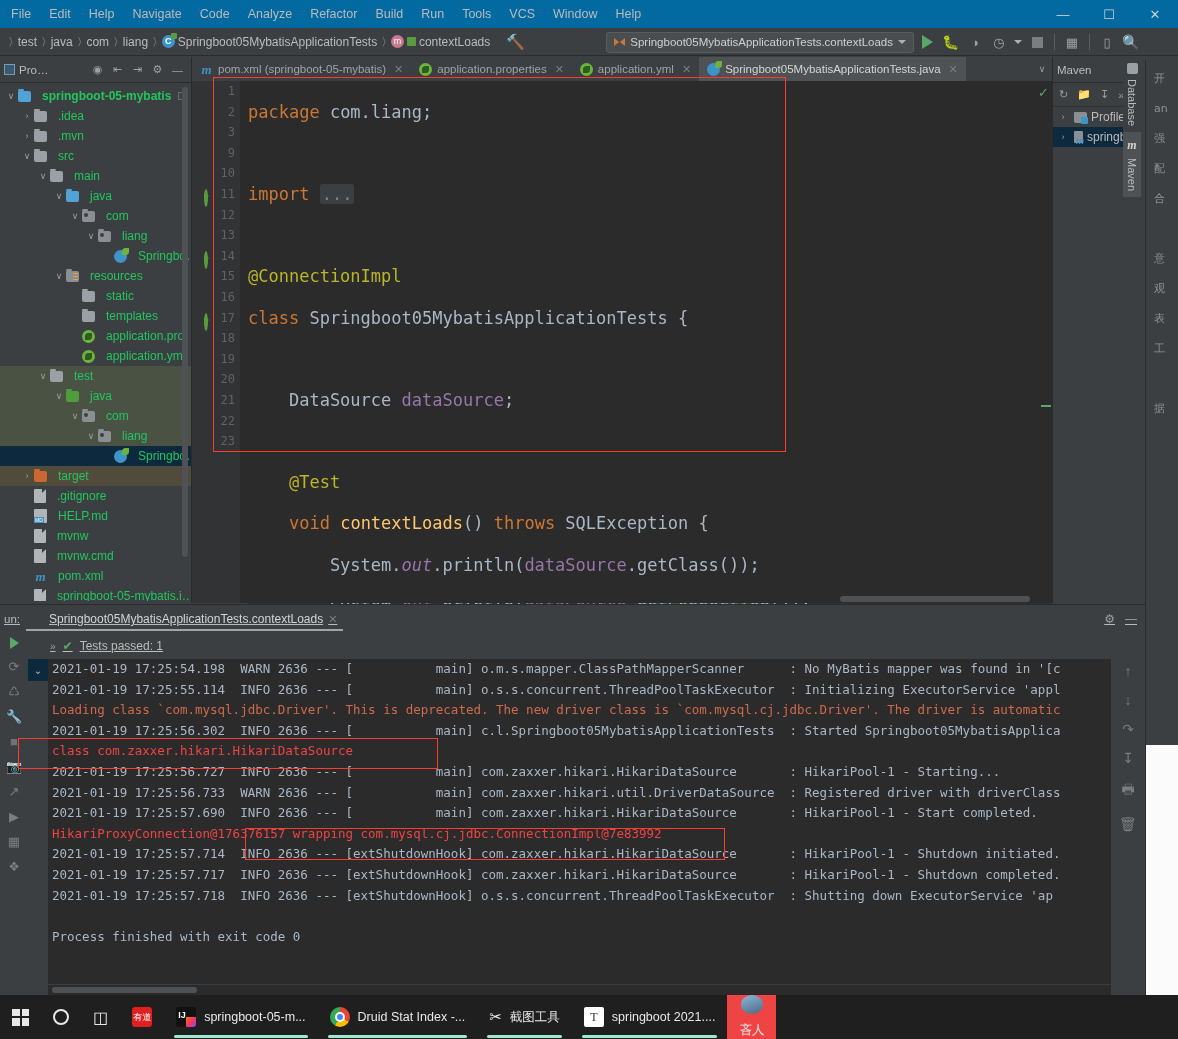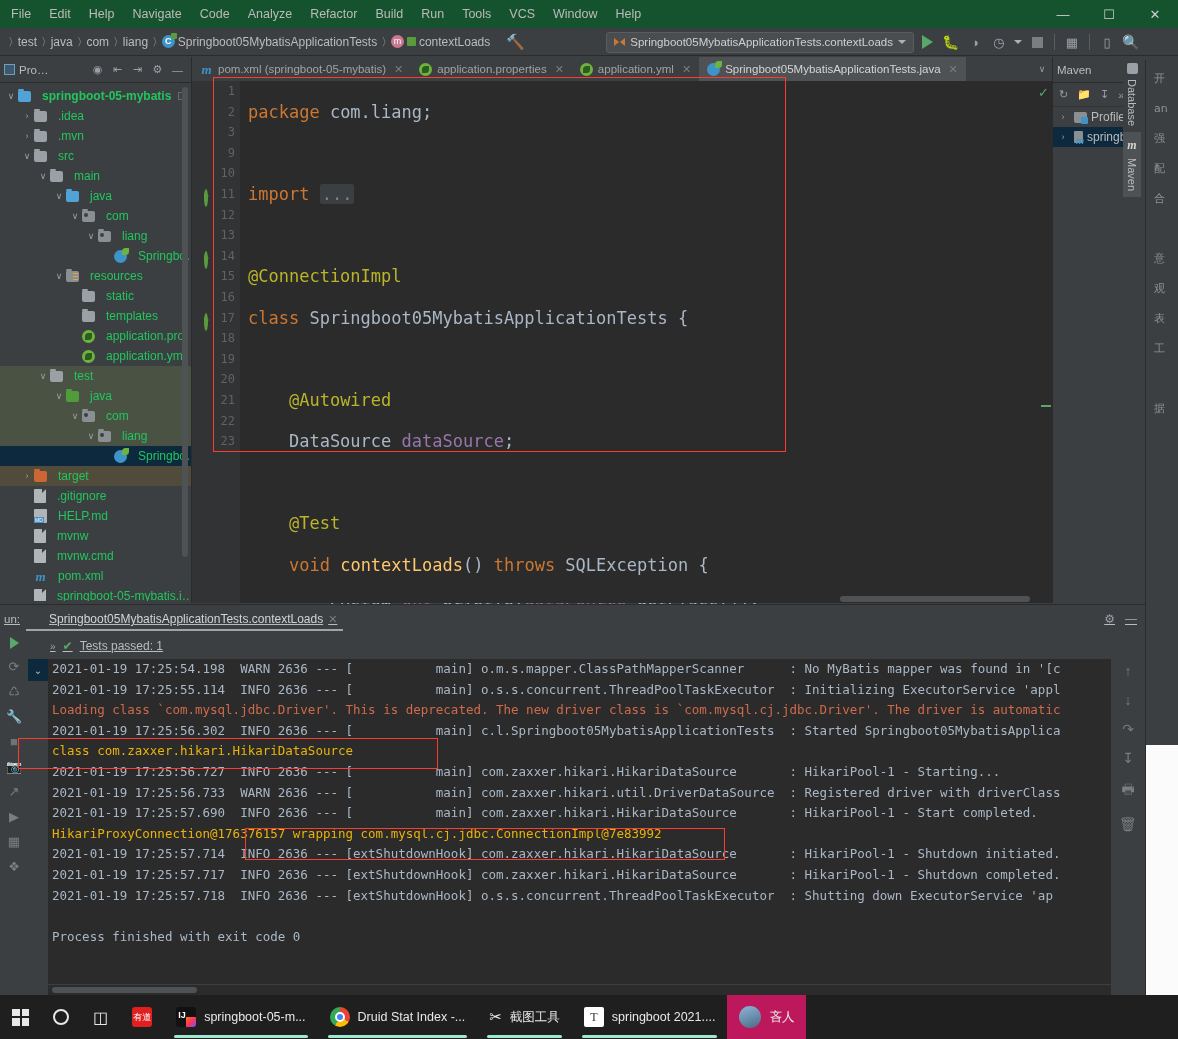--- a/index.html
+++ b/index.html
@@ -26,21 +26,21 @@
     font-family: "DejaVu Sans", sans-serif;
   }
   .behind-window .bw-white {
     position: absolute; left: 0; bottom: 0; width: 33px; height: 250px;
     background: #fbfbfb;
   }
 
   
   .menubar {
     position: absolute; left: 0; top: 0; width: 1178px; height: 28px;
-    background: #14532d; display: flex; align-items: center;
+    background: #0369a1; display: flex; align-items: center;
   }
   .menubar .mi {
     font-size: 12.5px; color: #bbbbbb; padding: 3px 9px; white-space: nowrap;
   }
   .menubar .mi:first-child { margin-left: 2px; }
   .wintitle {
     position: absolute; left: 0; top: 0; width: 1178px; height: 28px;
     text-align: center; font-size: 12.5px; color: #9b9b9b;
     line-height: 28px; pointer-events: none;
   }
@@ -235,37 +235,37 @@
   .rp-tree-col{position:absolute;left:28px;top:54px;width:20px;height:337px;background:#3c3f41;}
   .rp-tree-col .node{height:22px;background:#0d293e;display:flex;align-items:center;justify-content:center;color:#bbb;font-size:10px;}
   .console{
     position:absolute; left:48px; top:54px; width:1063px; height:325px;
     background:#2b2b2b; font-family:"DejaVu Sans Mono", monospace; font-size:12.5px;
     line-height:20.6px; overflow:hidden; color:#a9b7c6; white-space:pre;
     padding-left:4px;
   }
   .console .ln { height:20.6px; }
   .console .err { color:#cf6a4c; }
-  .console .out { color:#eab308; }
+  .console .out { color:#ef4444; }
   .console-scroll-h{position:absolute;left:48px;bottom:0;width:1063px;height:10px;background:#2b2b2b;}
   .console-scroll-h .th{position:absolute;left:4px;top:2px;width:145px;height:6px;background:#4f5255;border-radius:3px;}
   .console-right-tools{
     position:absolute; right:0; top:50px; width:34px; height:341px; background:#3c3f41;
     display:flex; flex-direction:column; align-items:center; gap:13px; padding-top:8px;
   }
   .crt-ic{color:#7a7e81;font-size:14px;}
 
   
   .redbox { position:absolute; border:1.6px solid #ff3b30; pointer-events:none; }
   .taskbar{
     position:absolute; left:0; bottom:0; width:1178px; height:44px;
     background:#1f1f1f; display:flex; align-items:center;
   }
   .tb-item{display:flex;align-items:center;gap:8px;padding:0 12px;height:44px;position:relative;color:#e8e8e8;font-size:12.5px;white-space:nowrap;}
-  .tb-item.active{background:#be185d;}
+  .tb-item.active{background:#ef4444;flex-direction:column;}
   .tb-underline::after{content:"";position:absolute;left:10px;right:10px;bottom:1px;height:3px;background:#9fe8d0;border-radius:2px;}
   .winlogo{width:17px;height:17px;display:grid;grid-template-columns:1fr 1fr;grid-template-rows:1fr 1fr;gap:2px;}
   .winlogo i{background:#e8e8e8;display:block;}
   .circ{width:16px;height:16px;border:2px solid #e8e8e8;border-radius:50%;}
   .ydic{width:20px;height:20px;background:#e02020;border-radius:3px;color:#fff;font-size:9px;display:flex;align-items:center;justify-content:center;}
   .ijic{width:20px;height:20px;background:#111;border-radius:3px;position:relative;overflow:hidden;}
   .ijic::before{content:"IJ";position:absolute;left:2px;top:3px;color:#fff;font-size:9px;font-weight:bold;}
   .ijic::after{content:"";position:absolute;right:0;bottom:0;width:10px;height:10px;background:linear-gradient(135deg,#f97a12,#fe315d 50%,#6b57ff);}
   .chromeic{width:20px;height:20px;border-radius:50%;background:conic-gradient(#ea4335 0 33%, #fbbc05 33% 58%, #34a853 58% 100%);position:relative;}
   .chromeic::after{content:"";position:absolute;left:5px;top:5px;width:10px;height:10px;background:#4285f4;border-radius:50%;border:2px solid #fff;box-sizing:border-box;}
@@ -681,21 +681,20 @@
           <div class="gline">23</div>
         </div>
       <div class="code" id="editor-code">
 <div class="cl"><span class="kw">package</span> com.liang;</div>
 <div class="cl"></div>
 <div class="cl"><span class="kw">import</span> <span class="ellipsis">...</span></div>
 <div class="cl"></div>
 <div class="cl"><span class="ann">@ConnectionImpl</span></div>
 <div class="cl"><span class="kw">class</span> Springboot05MybatisApplicationTests {</div>
 <div class="cl"></div>
-<div class="cl">    <span class="ann">@Autowired</span></div>
 <div class="cl">    DataSource <span class="fld">dataSource</span>;</div>
 <div class="cl"></div>
 <div class="cl">    <span class="ann">@Test</span></div>
 <div class="cl">    <span class="kw">void</span> <span style="color:#ffc66d">contextLoads</span>() <span class="kw">throws</span> SQLException {</div>
 <div class="cl">        System.<span class="static-it">out</span>.println(<span class="fld">dataSource</span>.getClass());</div>
 <div class="cl hl">        System.<span class="static-it">out</span>.println(<span class="fld">dataSource</span>.<span class="hlword">getConnection</span>());</div>
 <div class="cl">    }</div>
 <div class="cl"></div>
 <div class="cl">}</div>
 <div class="cl"></div>

